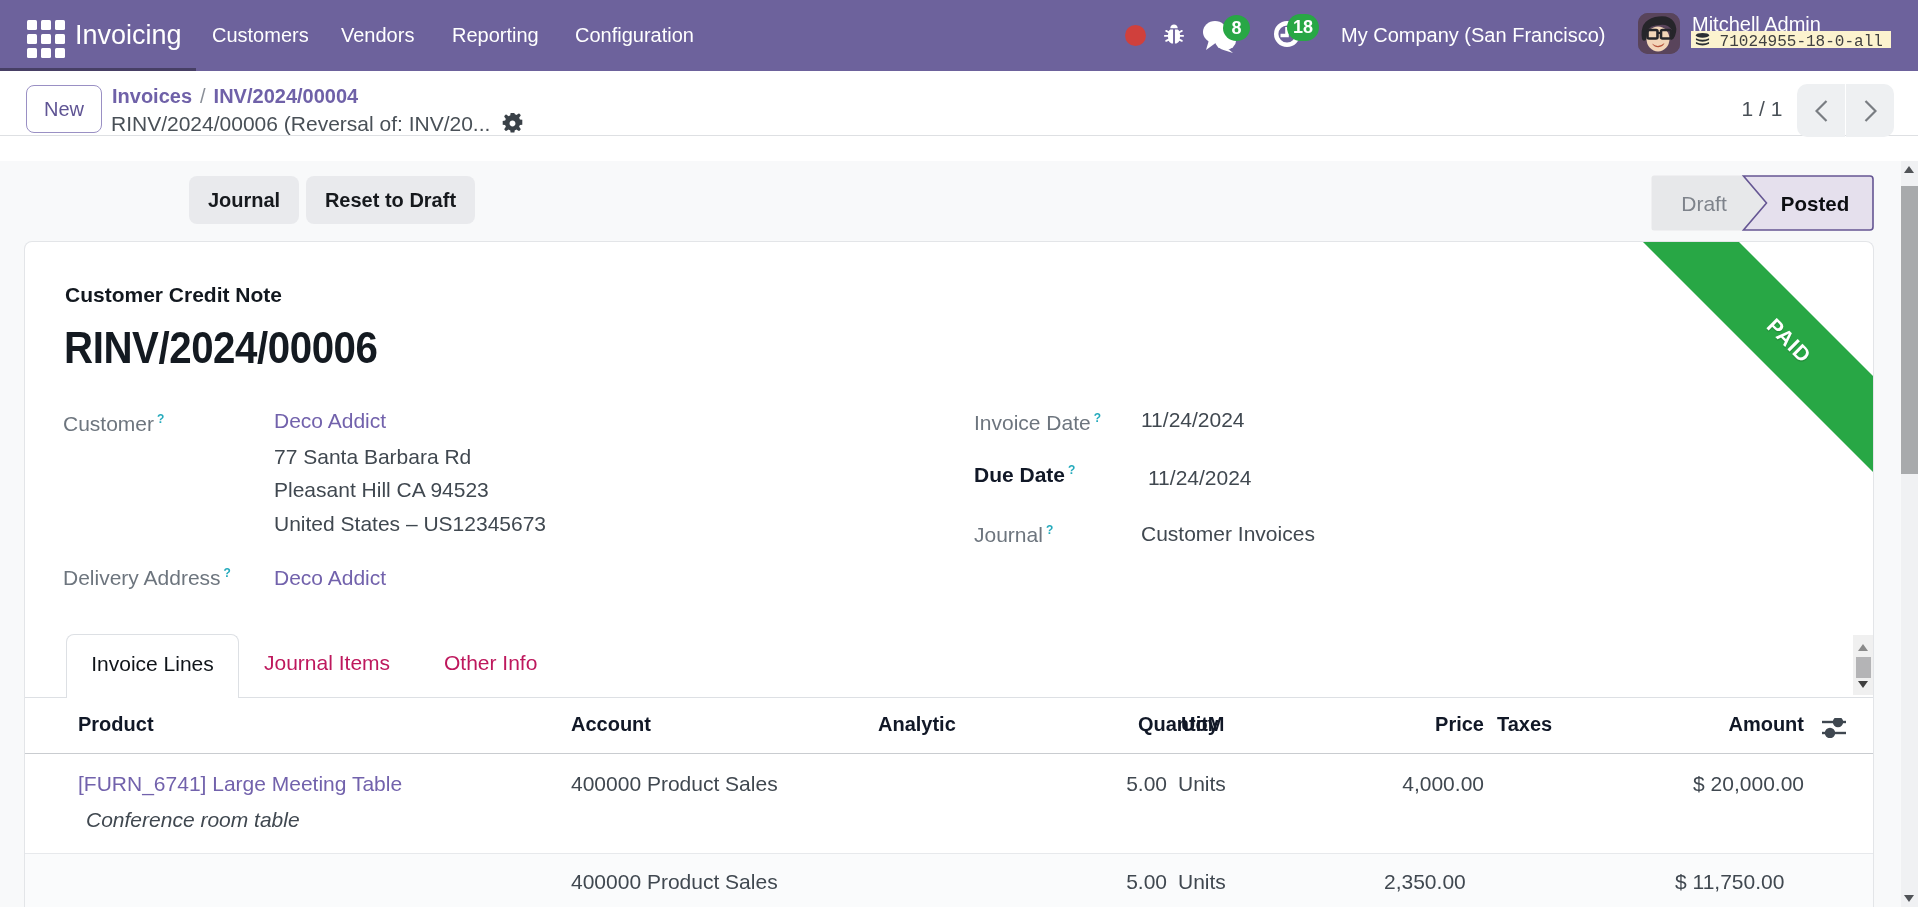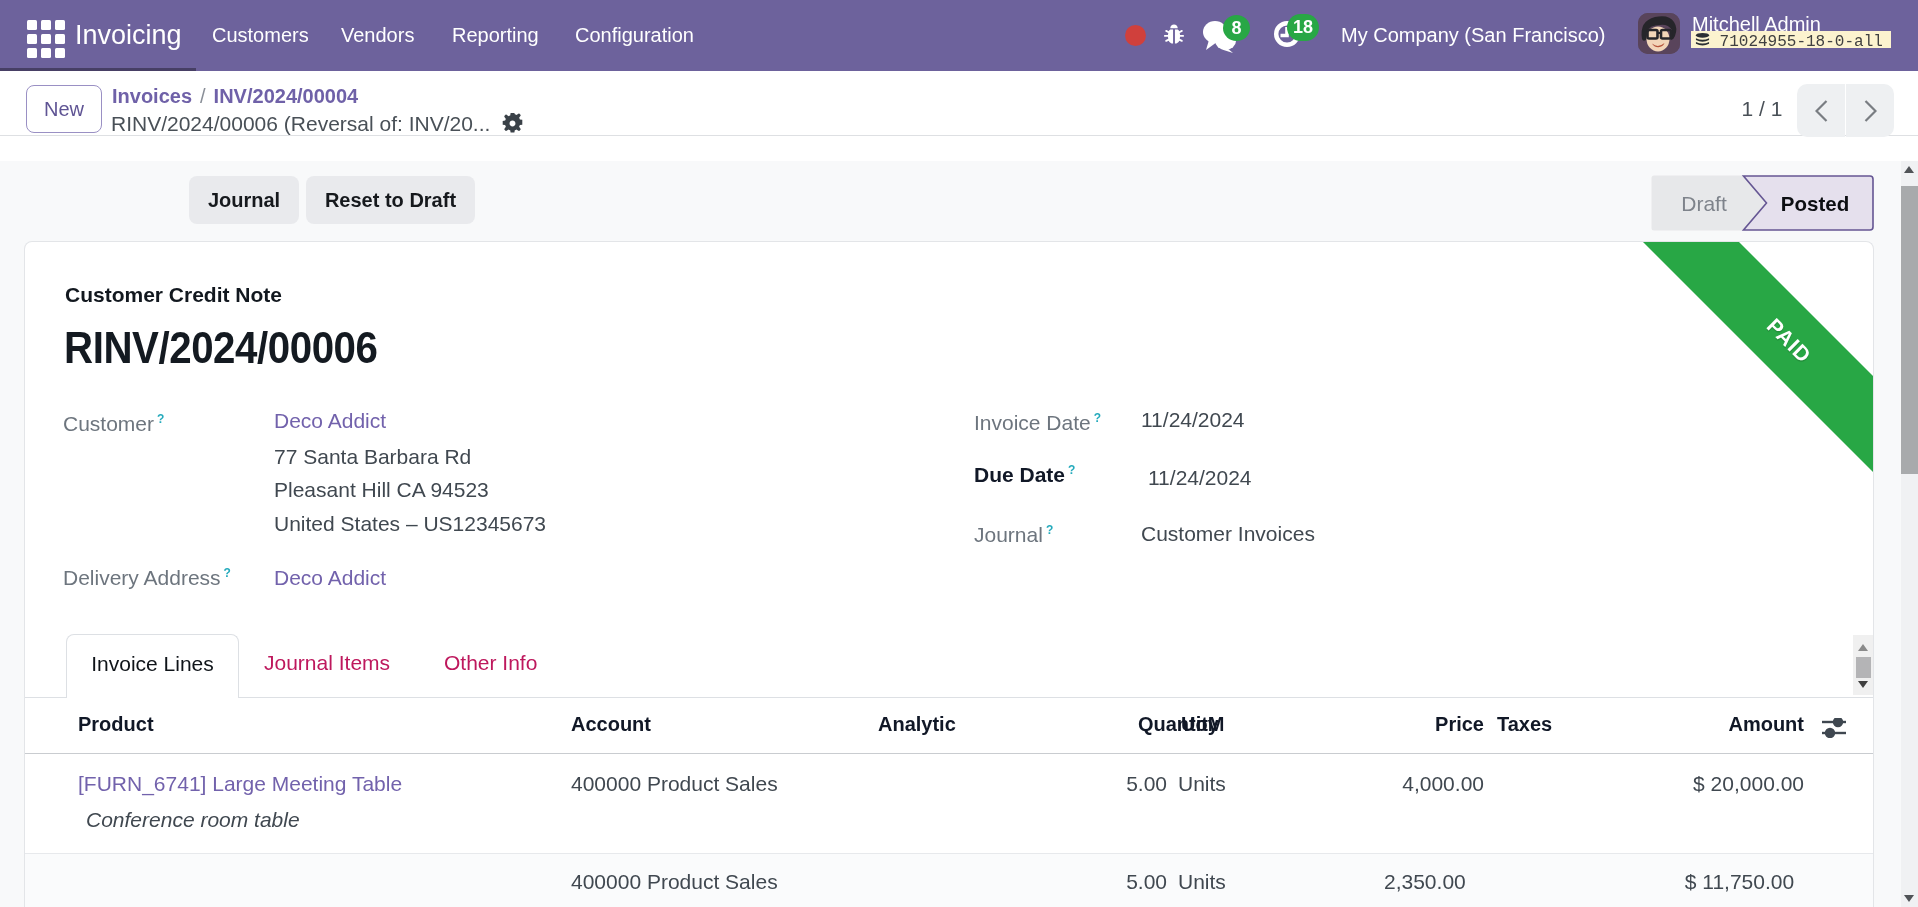--- a/index.html
+++ b/index.html
@@ -229,21 +229,21 @@
     <div class="td" style="left:1042px;top:530px;width:100px;text-align:right">5.00</div>
     <div class="td" style="left:1153px;top:530px">Units</div>
     <div class="td" style="left:1359px;top:530px;width:100px;text-align:right">4,000.00</div>
     <div class="td" style="left:1650px;top:530px;width:129px;text-align:right">$ 20,000.00</div>
     <div id="row1line"></div>
 
     <div class="td" style="left:546px;top:628px">400000 Product Sales</div>
     <div class="td" style="left:1042px;top:628px;width:100px;text-align:right">5.00</div>
     <div class="td" style="left:1153px;top:628px">Units</div>
     <div class="td" style="left:1359px;top:628px;width:100px;text-align:left">2,350.00</div>
-    <div class="td" style="left:1650px;top:628px;width:129px;text-align:center">$ 11,750.00</div>
+    <div class="td" style="left:1650px;top:628px;width:129px;text-align:left">$ 11,750.00</div>
   </div>
 </div>
 
 <div id="mainsb">
   <div class="tri-up" style="position:absolute;left:3px;top:5px"></div>
   <div class="tri-dn" style="position:absolute;left:3px;top:734px"></div>
 </div>
 <div id="mainthumb"></div>
 
 </body></html>

